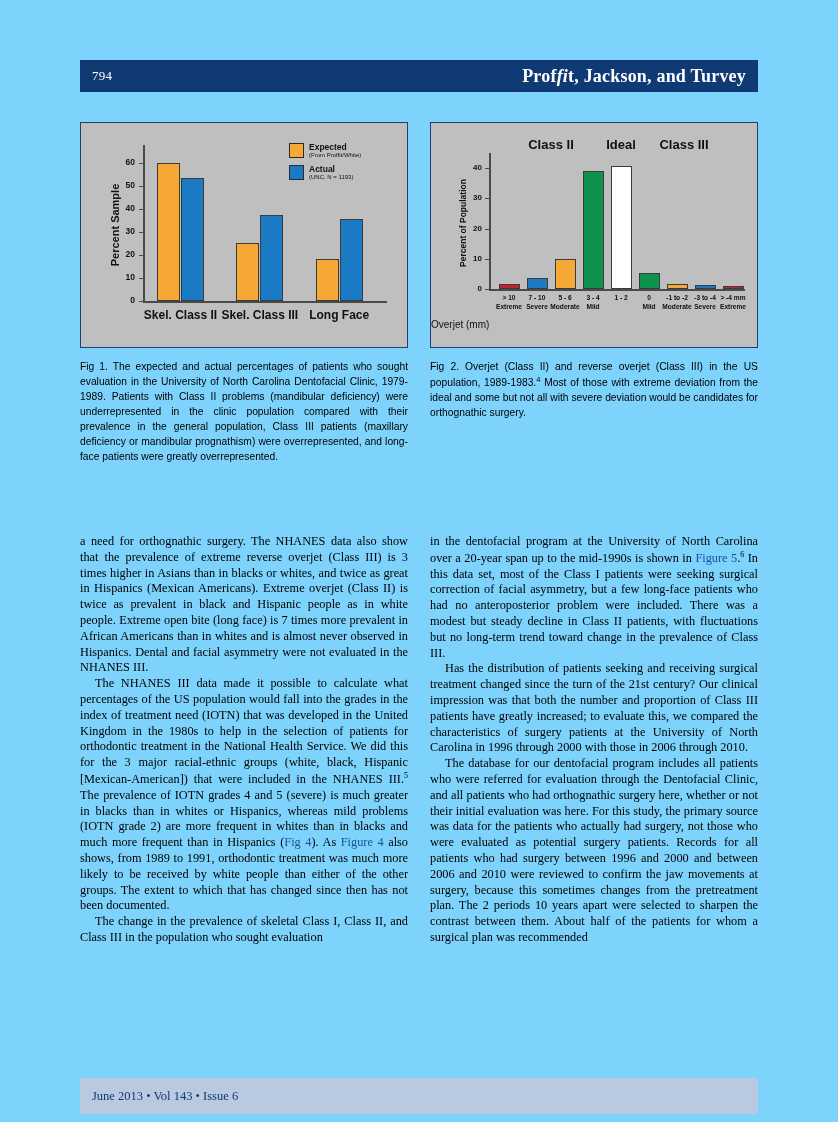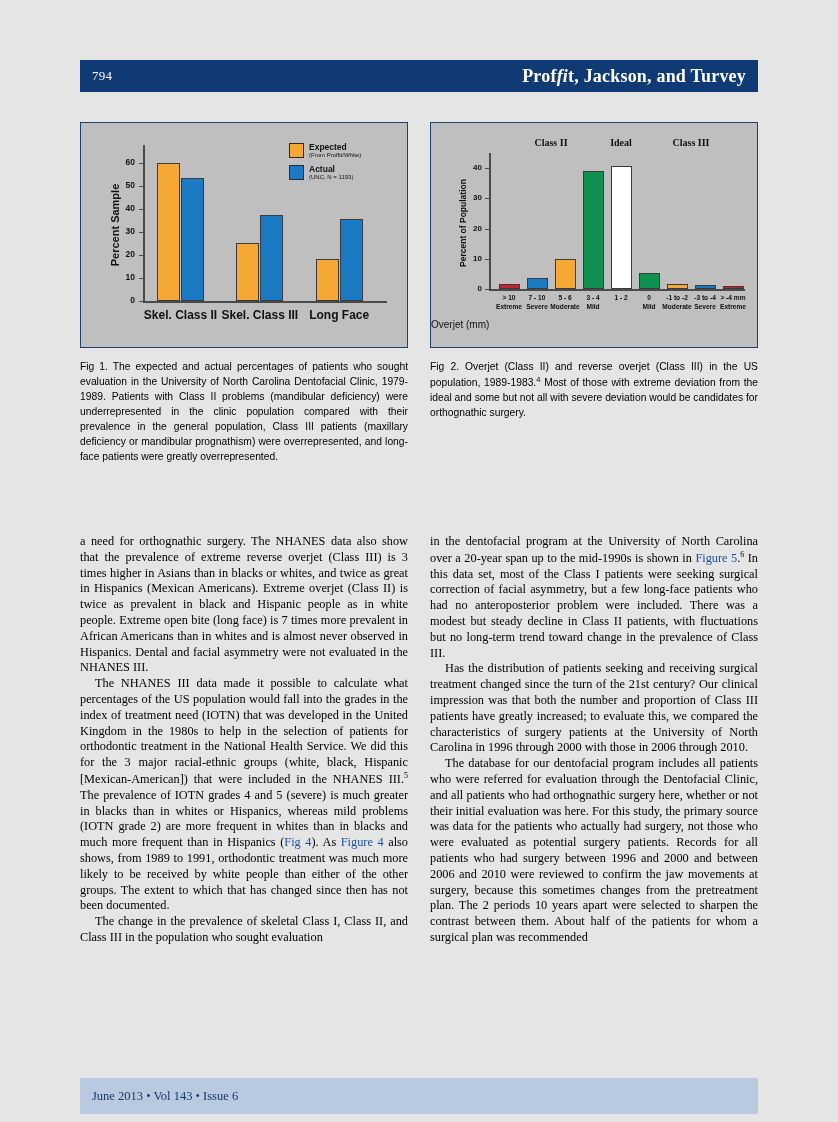--- a/index.html
+++ b/index.html
@@ -8,21 +8,21 @@
     width: 838px; height: 1122px;
     background: #ffffff;
     font-family: "Liberation Serif", serif;
     position: relative;
     overflow: hidden;
   }
 
   
   .page {
     position: absolute; inset: 0;
-    background: #e5e5e5;
+    background: #7dd3fc;
   }
 
   
   .running-head {
     position: absolute;
     left: 80px; top: 60px;
     width: 678px; height: 32px;
     background: #103a74;
     display: flex; align-items: center;
     padding: 0 12px;
@@ -121,22 +121,22 @@
   }
   .legend-sub {
     font-family: "Liberation Sans", sans-serif;
     font-size: 6px; color: #111;
     display: block;
   }
 
   
   .group-label {
     position: absolute;
-    font-family: Liberation Serif, serif;
-    font-weight: bold; font-size: 10px; color: #111;
+    font-family: Liberation Sans, sans-serif;
+    font-weight: bold; font-size: 13px; color: #111;
     text-align: center; white-space: nowrap;
   }
   .axis-x-title {
     position: absolute;
     font-family: "Liberation Sans", sans-serif;
     font-weight: normal; font-size: 10px; color: #111;
     text-align: left; width: 100%;
   }
   .tick2 {
     position: absolute;
@@ -324,21 +324,21 @@
               <div>-3 to -4</div>
               <div>Severe</div>
             </div>
             <div class="bar" style="left: 291.5px; top: 162.674px; width: 21px; height: 3.32558px; background: rgb(198, 32, 51);"></div>
             <div class="tick2" style="left: 285px; top: 171px; width: 34px;">
               <div>&gt; -4 mm</div>
               <div>Extreme</div>
             </div>
             <div class="group-label" style="left: 75px; top: 14px; width: 90px;">Class II</div>
             <div class="group-label" style="left: 145px; top: 14px; width: 90px;">Ideal</div>
-            <div class="group-label" style="left: 215px; top: 14px; width: 90px;">Class III</div>
+            <div class="group-label" style="left: 208px; top: 14px; width: 90px;">Class III</div>
             <div class="axis-x-title" style="left: 0px; top: 196px;">Overjet (mm)</div>
           </div>
       </div>
       <div class="caption"><span>Fig 2. Overjet (Class II) and reverse overjet (Class III) in the US population, 1989-1983.</span><sup>4</sup><span> Most of those with extreme deviation from the ideal and some but not all with severe deviation would be candidates for orthognathic surgery.</span></div>
     </div>
   </div>
 
   <div class="body-cols">
 
     <div class="col left">

